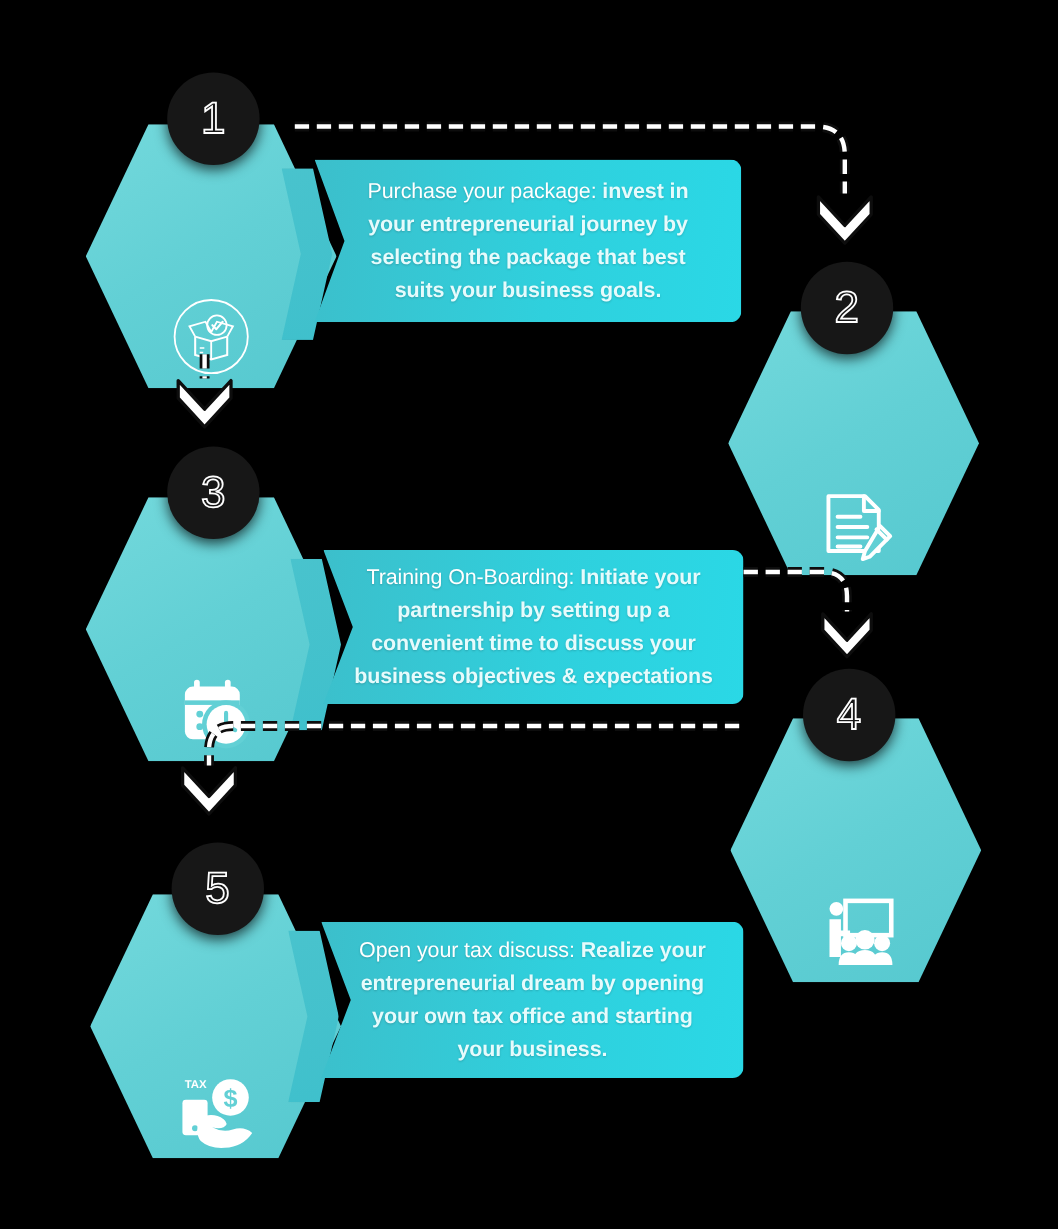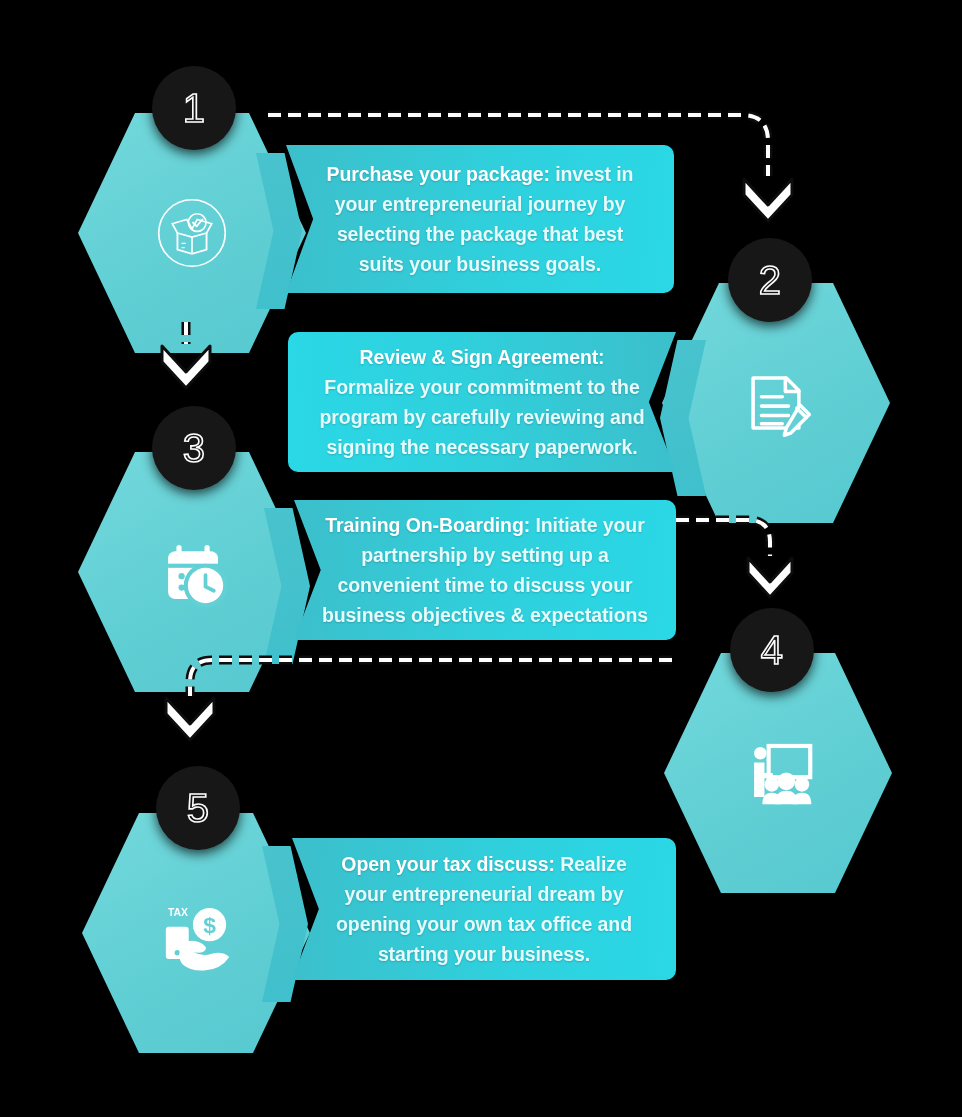--- a/index.html
+++ b/index.html
@@ -41,21 +41,21 @@
   .hex-shape {
     position: absolute;
     inset: 0;
     background: linear-gradient(150deg, #74d9dc 0%, #62d0d5 48%, #55c8cf 100%);
     clip-path: polygon(25% 2%, 75% 2%, 100% 50%, 75% 98%, 25% 98%, 0% 50%);
   }
   .hex-icon {
     position: absolute;
     inset: 0;
     display: flex;
-    align-items: center;
+    align-items: flex-end;
     justify-content: center;
   }
   .hex-icon svg { width: 104px; height: 104px; display: block; }
 
   
   .badge {
     position: absolute;
     width: 84px;
     height: 84px;
     border-radius: 50%;
@@ -114,21 +114,21 @@
   }
 
   .banner p {
     font-size: 19.5px;
     line-height: 30px;
     font-weight: 600;
     letter-spacing: -0.1px;
     color: #e6fbfc;
     text-shadow: 0 1px 2px rgba(0,0,0,0.18);
   }
-  .banner p b { font-weight: 700; color: #ffffff; }
+  .banner p b { font-weight: 400; color: #ffffff; }
 
   .align-center { text-align: center; }
   .align-left   { text-align: left; }
 </style>
 </head>
 <body>
 
 <div id="stage">
 
   <svg id="connectors" viewBox="0 0 962 1117">
@@ -215,28 +215,20 @@
         <path d="M36 44 H56 M36 53 H62 M36 62 H62 M36 70 H56"></path>
         <path d="M73 52 L82 61 L64 79 L58 81 L60 74 Z" fill="#62d0d5"></path>
         <path d="M70 55 L79 64"></path>
       </svg>
     </div>
   </div>
   <div class="badge" style="left:728px; top:238px;">
     <span>2</span>
   </div>
 
-  <div class="banner-wrap" style="left:288px; top:332px; width:388px;">
-    <div class="tail right"></div>
-    <div class="banner notch-right" style="height:140px;">
-      <p class="align-center">
-        <b>Review &amp; Sign Agreement:</b><span> Formalize your commitment to the program by carefully reviewing and signing the necessary paperwork.</span>
-      </p>
-    </div>
-  </div>
 
   <div class="hex" style="left:78px; top:447px;">
     <div class="hex-shape"></div>
     <div class="hex-icon">
       <svg viewBox="0 0 100 100" fill="#ffffff">
         <rect x="27" y="30" width="48" height="46" rx="7"></rect>
         <rect x="35" y="24" width="5" height="12" rx="2.5"></rect>
         <rect x="62" y="24" width="5" height="12" rx="2.5"></rect>
         <rect x="27" y="42" width="48" height="4" fill="#62d0d5"></rect>
         <circle cx="40" cy="54" r="3" fill="#62d0d5"></circle>

